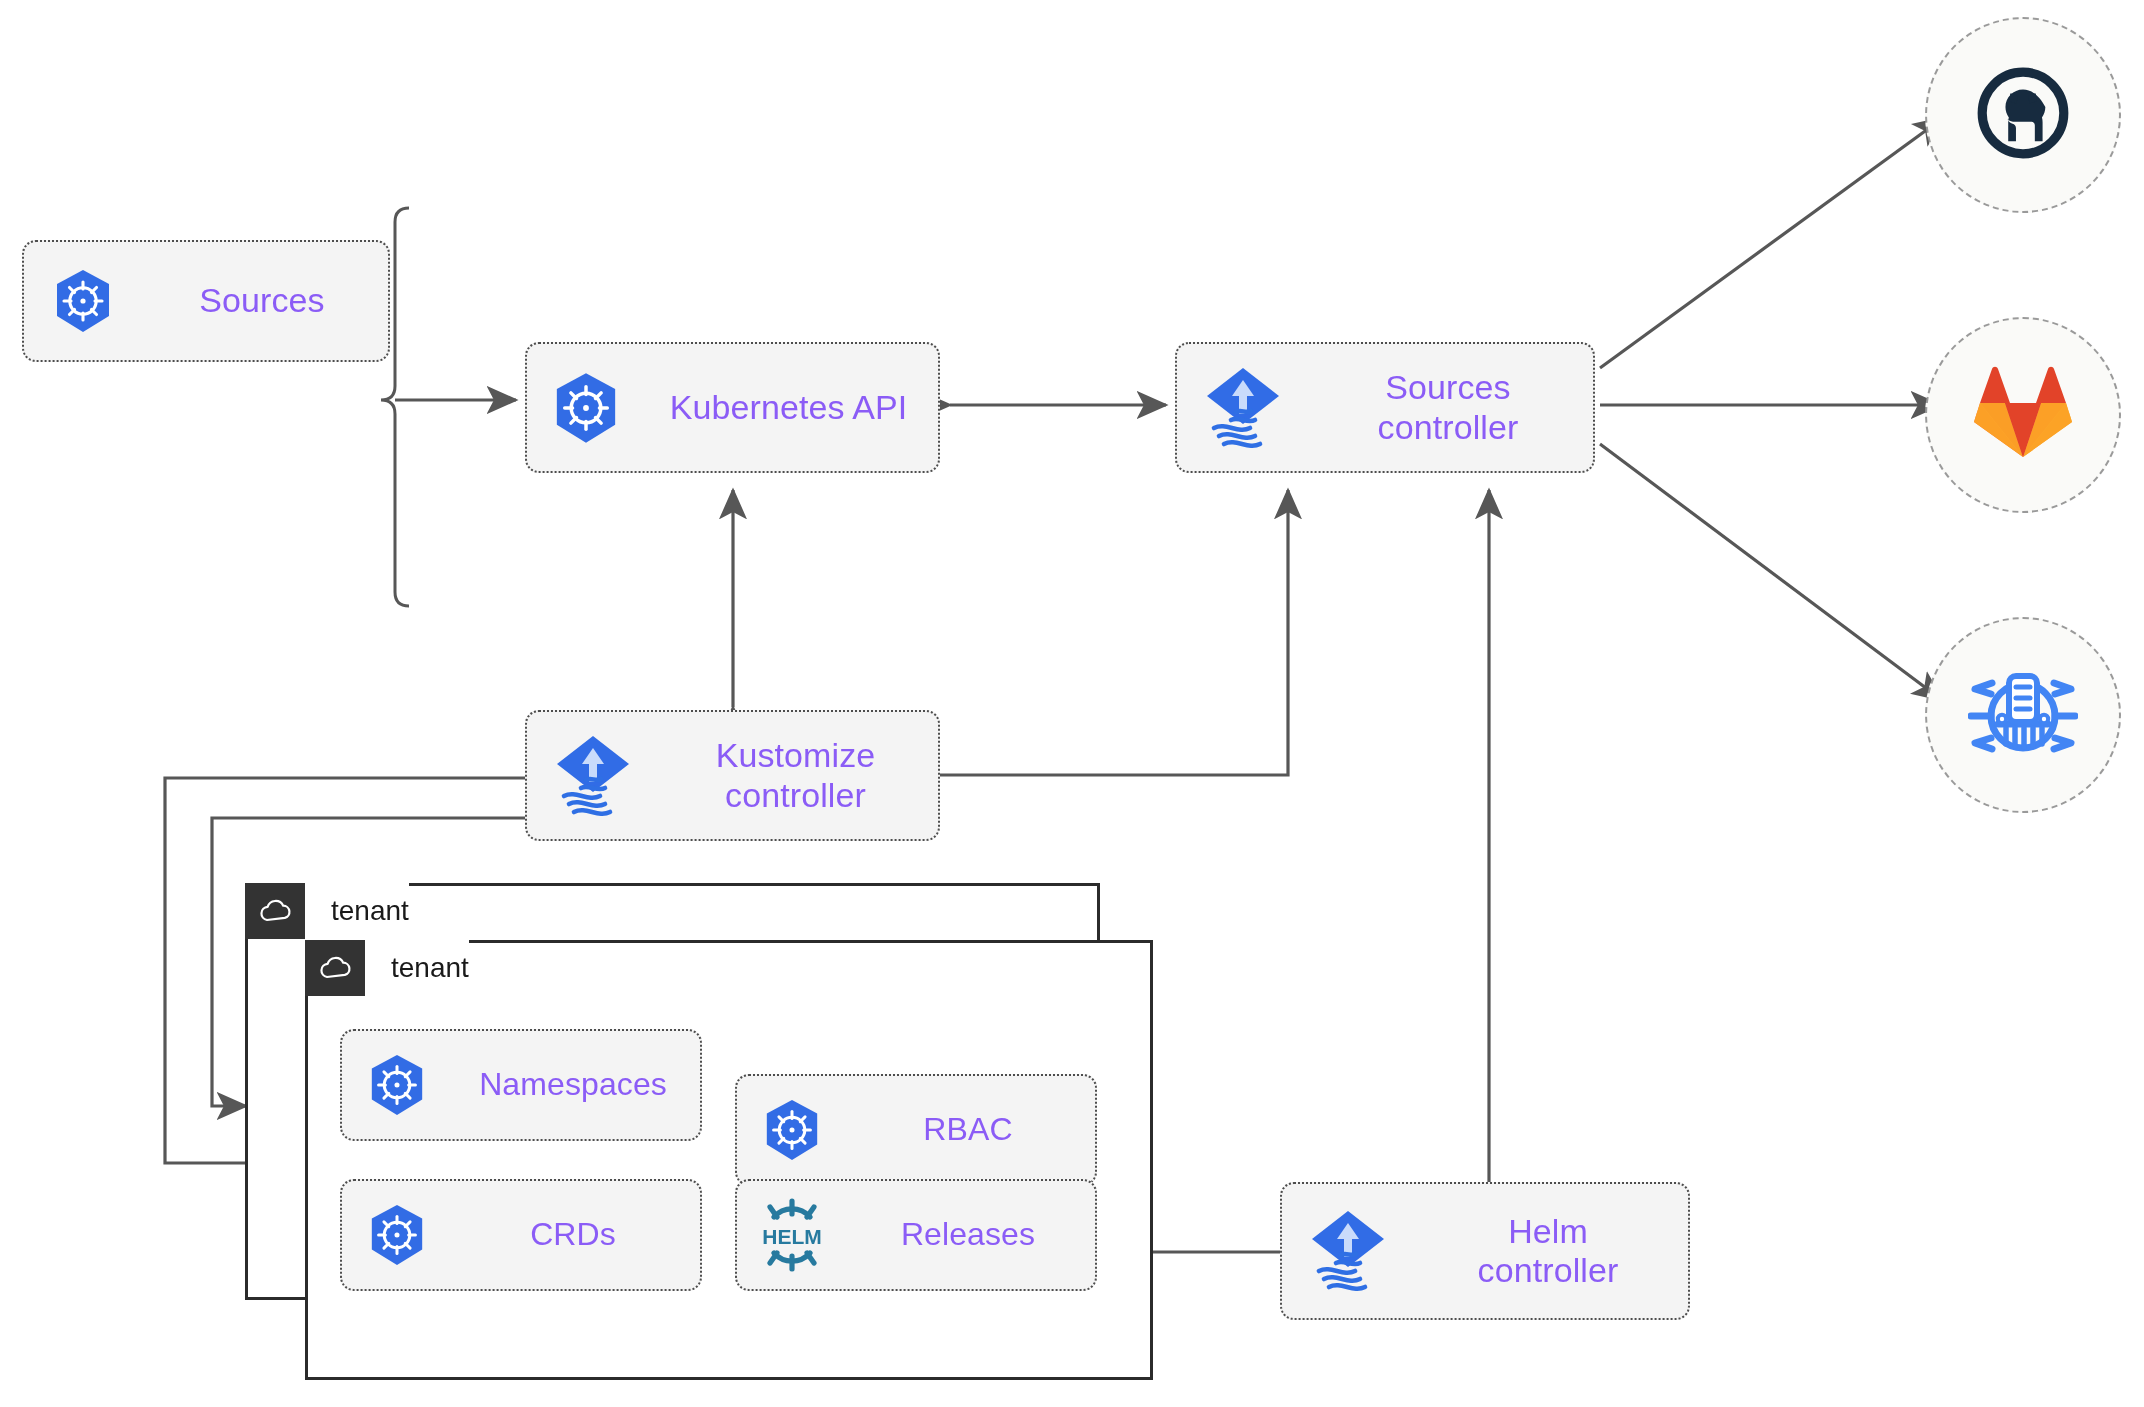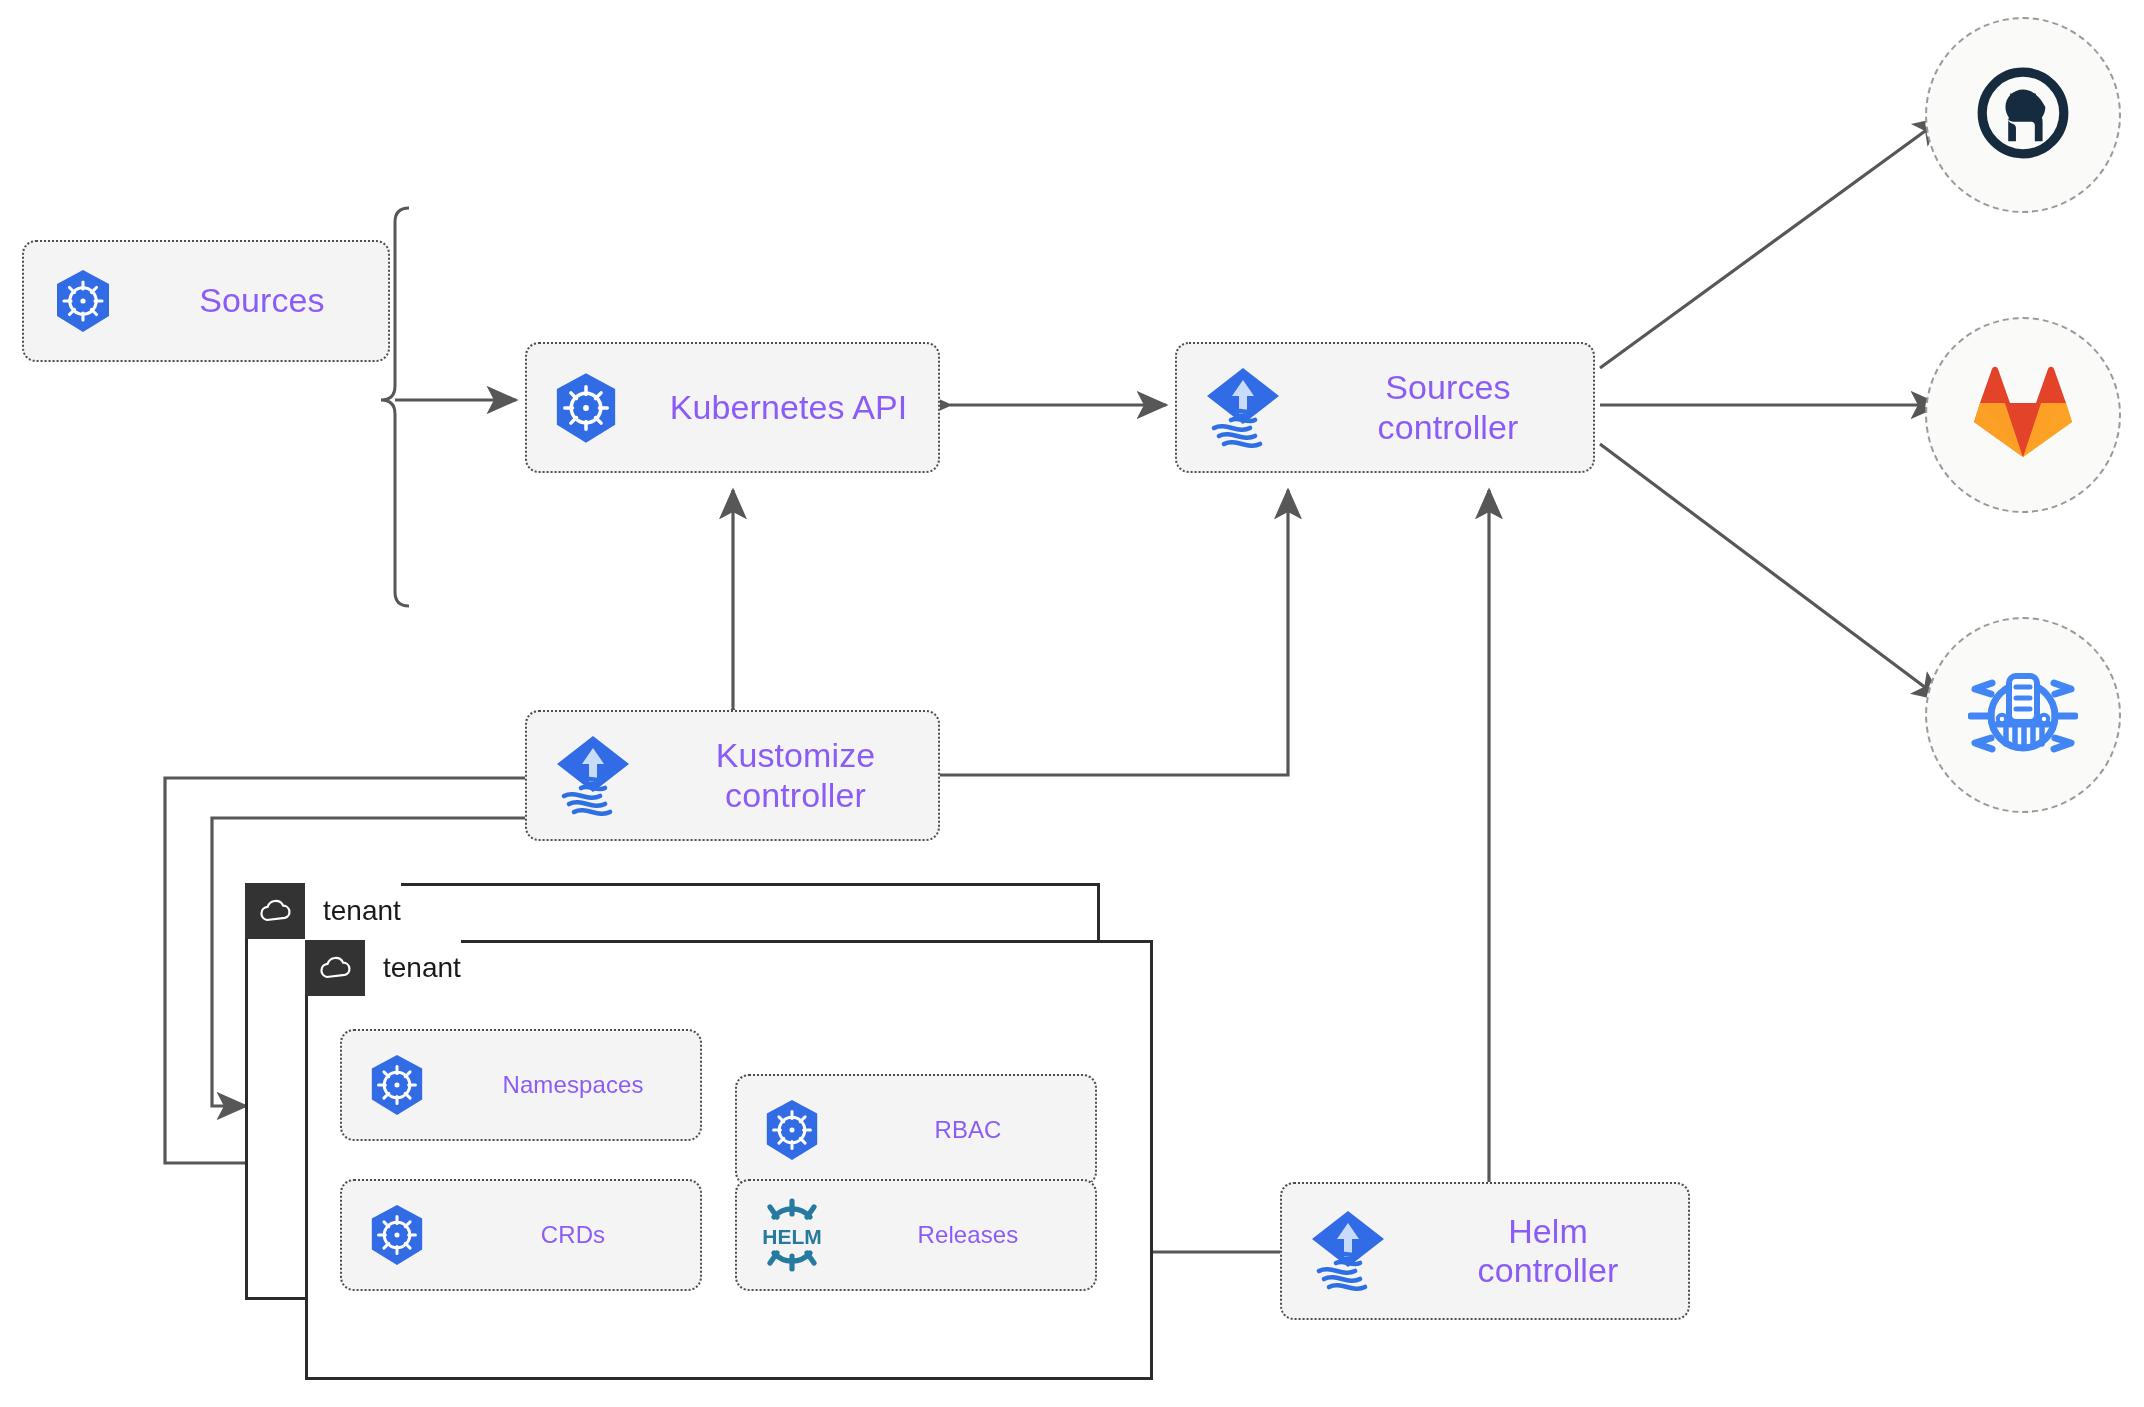--- a/index.html
+++ b/index.html
@@ -43,21 +43,21 @@
   .node .lbl {
     flex: 1 1 auto;
     text-align: center;
     color: #8b5cf6;
     font-size: 34px;
     line-height: 1.16;
     letter-spacing: .1px;
     white-space: pre-line;
     padding-right: 6px;
   }
-  .node.small .lbl { font-size: 24px; }
+  .node.small .lbl { font-size: 32px; }
 
   
   .provider {
     position: absolute;
     box-sizing: border-box;
     border: 2.5px dashed #9a9a9a;
     border-radius: 50%;
     background: #fafaf8;
     display: flex;
     align-items: center;
@@ -82,21 +82,21 @@
   }
   .tenant .hdr .chip {
     width: 60px;
     height: 56px;
     background: #333333;
     display: flex;
     align-items: center;
     justify-content: center;
   }
   .tenant .hdr .name {
-    padding-left: 18px;
+    padding-left: 26px;
     font-size: 28px;
     color: #1a1a1a;
     background: #ffffff;
     line-height: 56px;
     height: 56px;
   }
 </style>
 </head>
 <body>
 

